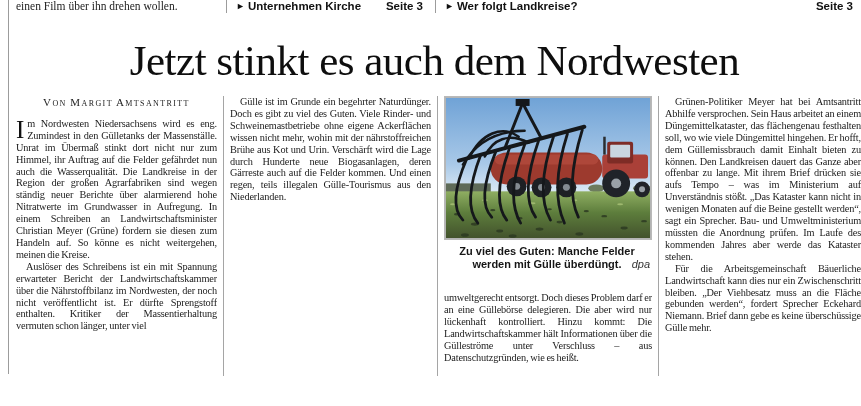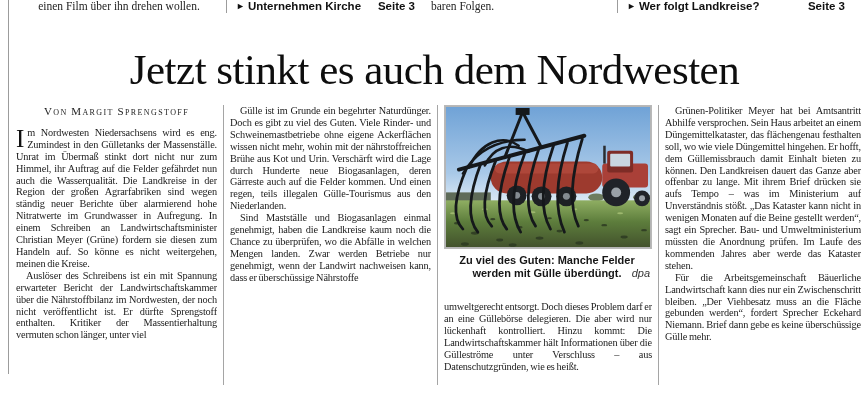--- a/index.html
+++ b/index.html
@@ -4,33 +4,33 @@
 <style>
   html,body{margin:0;padding:0;background:#ffffff;}
   body{width:861px;height:406px;overflow:hidden;position:relative;
        font-family:"Liberation Serif",serif;color:#1b1b1b;}
   .left-rule{position:absolute;left:8px;top:0;width:1px;height:374px;background:#9c9c9c;}
   .page{padding-left:16px;box-sizing:border-box;width:861px;}
 
   
   .top-strip{display:flex;height:15px;align-items:flex-start;font-size:11.5px;line-height:13px;}
   .strip-half{display:flex;align-items:flex-start;}
-  .strip-half.h1{width:415px;text-align:center;}
+  .strip-half.h1{width:415px;}
   .strip-half.h2{flex:1;}
   .snippet{font-family:"Liberation Serif",serif;color:#222;}
   .h1 .snippet{width:206px;}
   .h2 .snippet{width:182px;}
   .strip-div{width:1px;height:13px;background:#9c9c9c;margin:0 0 0 4px;}
   .teaser{flex:1;display:flex;justify-content:space-between;
           font-family:"Liberation Sans",sans-serif;font-weight:bold;color:#111;
-          padding:0 16px 0 9px;font-size:11.5px;}
+          padding:0 8px 0 9px;font-size:11.5px;}
   .arrow{font-size:9px;position:relative;top:-1px;margin-right:3px;}
 
   
-  h1{margin:32px 8px 0 0;text-align:center;font-family:"Liberation Serif",serif;
+  h1{margin:23px 8px 0 0;text-align:center;font-family:"Liberation Serif",serif;
      font-weight:normal;font-size:43px;line-height:46px;color:#0e0e0e;letter-spacing:-0.5px;}
   h2{margin:7px 8px 0 0;text-align:center;font-family:"Liberation Sans",sans-serif;
      font-weight:normal;font-size:17.5px;line-height:20px;color:#1c1c1c;letter-spacing:-0.2px;}
 
   
   .body-cols{display:flex;margin-top:12px;}
   .col{height:282px;overflow:hidden;font-size:10.3px;line-height:11.9px;
        text-align:justify;letter-spacing:-0.15px;word-spacing:-0.6px;hyphens:auto;}
   .c1,.c2{width:201px;}
   .c3{width:208px;}
@@ -60,44 +60,42 @@
   <div class="top-strip">
     <div class="strip-half h1">
       <span class="snippet">einen Film über ihn drehen wollen.</span>
       <span class="strip-div"></span>
       <span class="teaser">
         <span><span class="arrow">►</span><span>Unternehmen Kirche</span></span>
         <span class="page-ref">Seite 3</span>
       </span>
     </div>
     <div class="strip-half h2">
-      <span class="snippet">baren Folgen.</span>
       <span class="strip-div"></span>
       <span class="teaser">
         <span><span class="arrow">►</span><span>Wer folgt Landkreise?</span></span>
         <span class="page-ref">Seite 3</span>
       </span>
     </div>
   </div>
 
   <h1>Jetzt stinkt es auch dem Nordwesten</h1>
 
   <div class="body-cols">
 
     <div class="col c1">
-      <div class="byline">Von Margit Sprengstoff</div>
+      <div class="byline">Von Margit Amtsantritt</div>
       <p><span class="dropcap">I</span><span>m Nordwesten Niedersachsens wird es eng. Zumindest in den Gülletanks der Massenställe. Unrat im Übermaß stinkt dort nicht nur zum Himmel, ihr Auftrag auf die Felder gefährdet nun auch die Wasserqualität. Die Landkreise in der Region der großen Agrarfabriken sind wegen ständig neuer Berichte über alarmierend hohe Nitratwerte im Grundwasser in Aufregung. In einem Schreiben an Landwirtschaftsminister Christian Meyer (Grüne) fordern sie diesen zum Handeln auf. So könne es nicht weitergehen, meinen die Kreise.</span></p>
       <p class="indent">Auslöser des Schreibens ist ein mit Spannung erwarteter Bericht der Landwirtschaftskammer über die Nährstoffbilanz im Nordwesten, der noch nicht veröffentlicht ist. Er dürfte Sprengstoff enthalten. Kritiker der Massentierhaltung vermuten schon länger, unter viel</p>
     </div>
 
     <div class="vrule"></div>
 
     <div class="col c2">
       <p class="indent">Gülle ist im Grunde ein begehrter Naturdünger. Doch es gibt zu viel des Guten. Viele Rinder- und Schweinemastbetriebe ohne eigene Ackerflächen wissen nicht mehr, wohin mit der nährstoffreichen Brühe aus Kot und Urin. Verschärft wird die Lage durch Hunderte neue Biogasanlagen, deren Gärreste auch auf die Felder kommen. Und einen regen, teils illegalen Gülle-Tourismus aus den Niederlanden.</p>
-      <p class="indent">Sind Mastställe und Biogasanlagen einmal genehmigt, haben die Landkreise kaum noch die Chance zu überprüfen, wo die Abfälle in welchen Mengen landen. Zwar werden Betriebe nur genehmigt, wenn der Landwirt nachweisen kann, dass er überschüssige Nährstoffe</p>
     </div>
 
     <div class="vrule"></div>
 
     <div class="col c3">
       <figure>
         <div class="photo-frame">
           <svg viewBox="0 0 207 143" width="206" height="142" preserveAspectRatio="none">
             <defs>
               <linearGradient id="sky" x1="0" y1="0" x2="0" y2="1">

